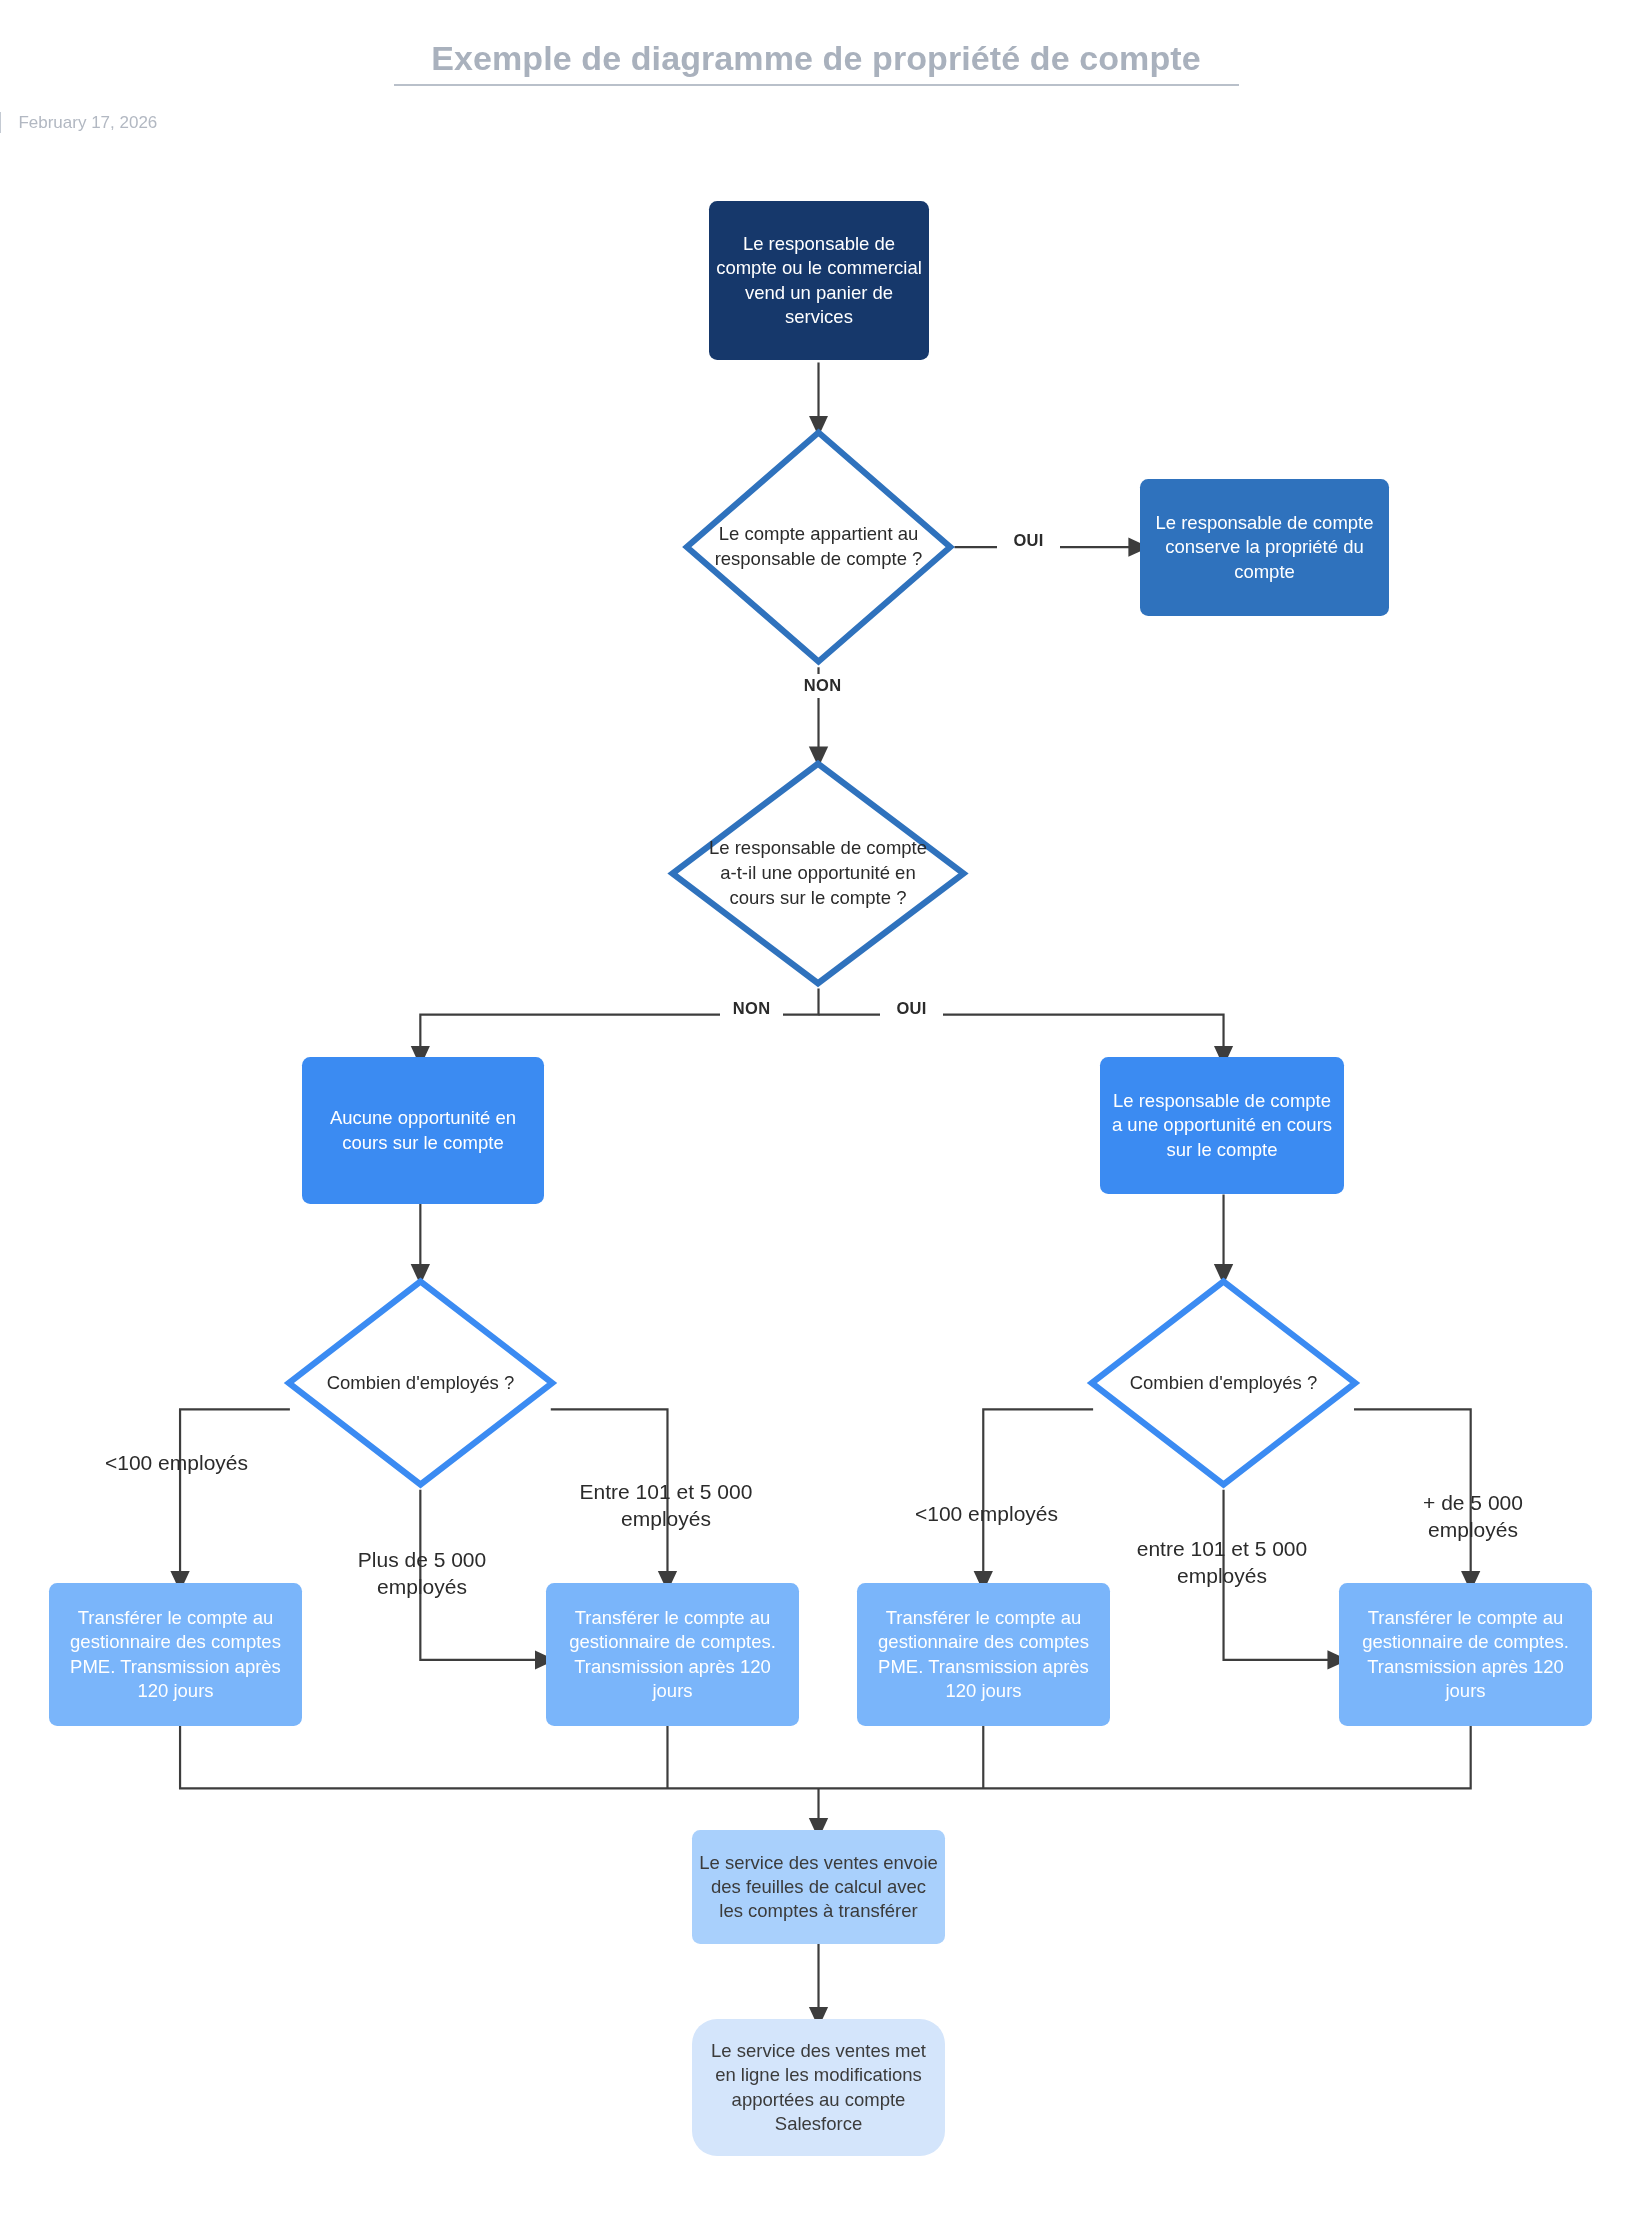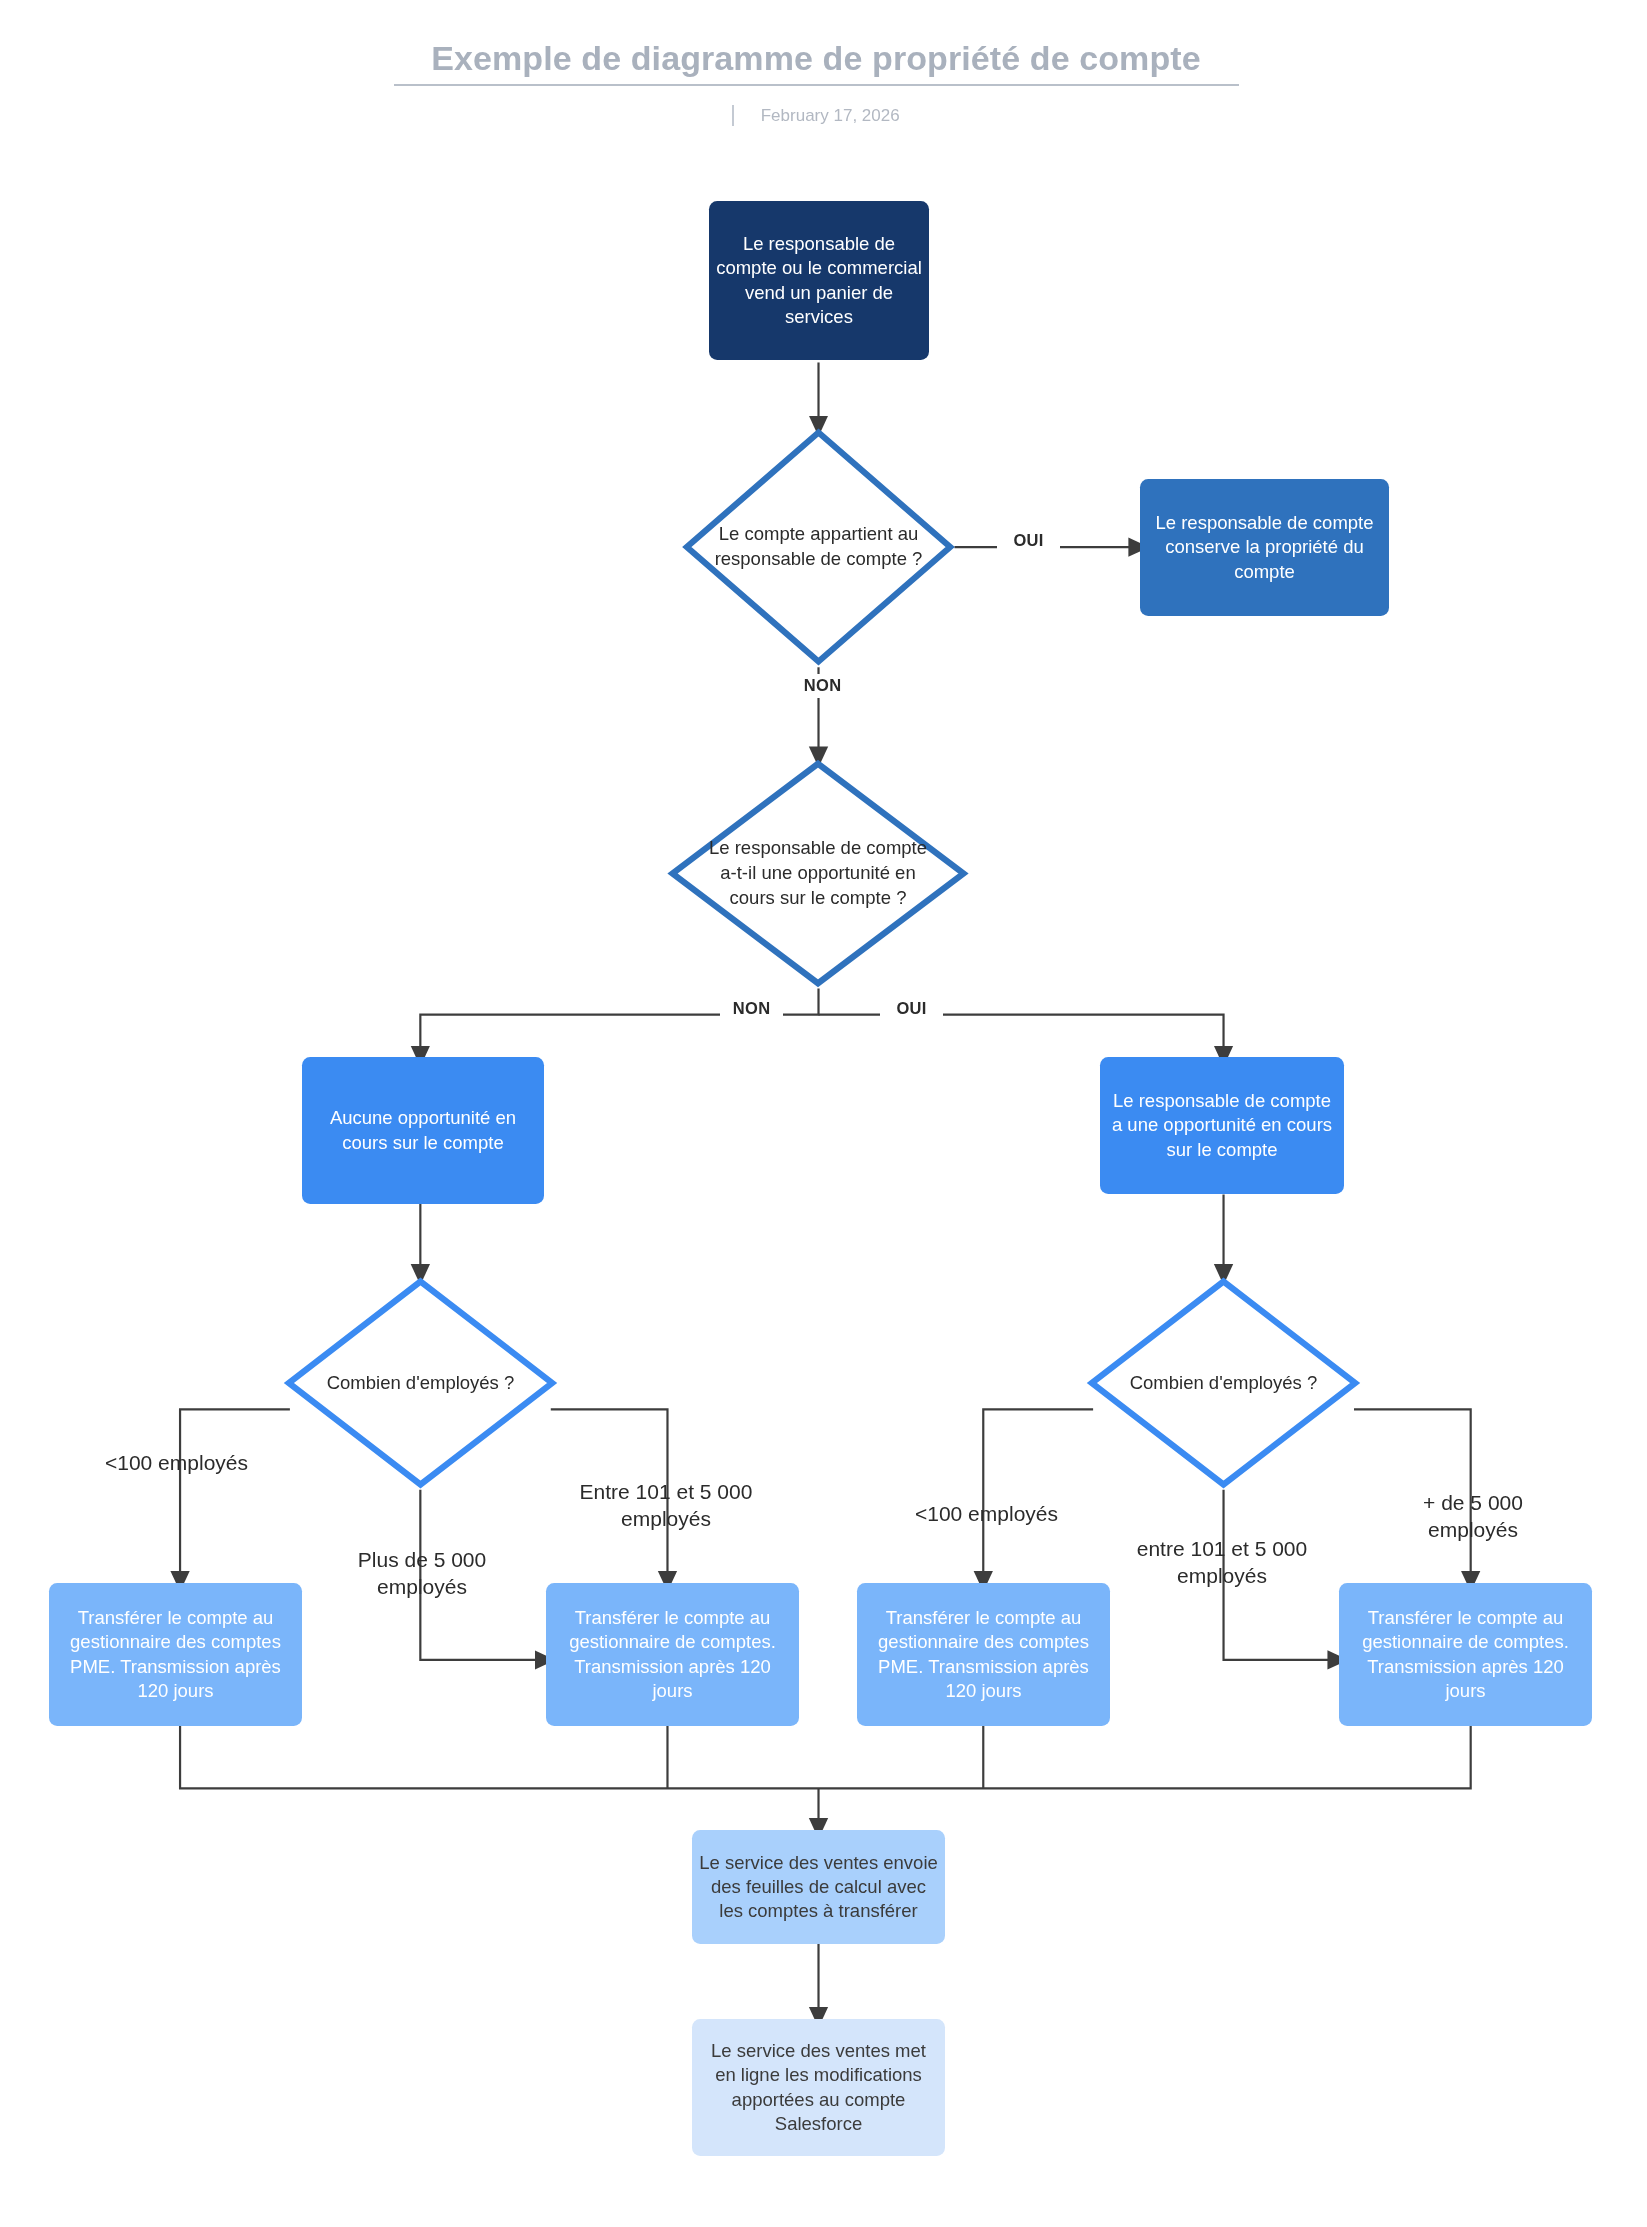--- a/index.html
+++ b/index.html
@@ -5,22 +5,22 @@
   html,body{margin:0;padding:0;background:#ffffff;}
   body{width:1648px;height:2227px;font-family:"Liberation Sans","DejaVu Sans",sans-serif;}
   #stage{position:relative;width:1648px;height:2227px;overflow:hidden;background:#fff;}
 
   
   .doc-header{position:absolute;left:0;top:0;width:1632px;text-align:center;}
   .title-wrap{position:relative;display:inline-block;padding:0 27.5px 11px 27.5px;}
   .doc-title{font-size:34px;font-weight:bold;color:#a9b1bd;letter-spacing:0.1px;
              white-space:nowrap;line-height:1.1;}
   .title-rule{width:845px;height:2.1px;background:#b9c0ca;margin:6.9px auto 0 auto;}
-  .doc-sub{margin-top:8px;font-size:17px;color:#b2b8c2;display:flex;
-           justify-content:center;align-items:center;gap:27px;}
+  .doc-sub{margin-top:15px;font-size:17px;color:#b2b8c2;display:flex;
+           justify-content:flex-start;align-items:center;gap:17px;}
   .sub-bar{display:inline-block;width:1.4px;height:20.6px;background:#c4cad3;}
 
   
   #edges{position:absolute;left:0;top:0;width:1648px;height:2227px;}
 
   
   .node{position:absolute;box-sizing:border-box;display:flex;align-items:center;
         justify-content:flex-end;text-align:center;border-radius:8.2px;}
   .node .txt{display:block;width:100%;padding:0 6.9px;box-sizing:border-box;}
   .n-dark{background:#16386b;color:#ffffff;font-size:18.5px;line-height:1.32;}
@@ -162,21 +162,21 @@
   </div>
 
   <div class="node n-lblue" style="left:1339px;top:1583px;width:253px;height:143px;">
     <span class="txt">Transférer le compte au gestionnaire de comptes. Transmission après 120 jours</span>
   </div>
 
   <div class="node n-pale" style="left:692px;top:1830px;width:253px;height:114px;">
     <span class="txt">Le service des ventes envoie des feuilles de calcul avec les comptes à transférer</span>
   </div>
 
-  <div class="node n-palest" style="left:692px;top:2019px;width:253px;height:137px;">
+  <div class="node n-palest" style="left:692px;top:2019px;width:253px;height:137px;border-radius:25px;">
     <span class="txt">Le service des ventes met en ligne les modifications apportées au compte Salesforce</span>
   </div>
 
   <div class="elabel bold" style="left:997px;top:529px;width:55px;">OUI</div>
 
   <div class="elabel bold" style="left:791px;top:674px;width:55px;">NON</div>
 
   <div class="elabel bold" style="left:720px;top:997px;width:55px;">NON</div>
 
   <div class="elabel bold" style="left:880px;top:997px;width:55px;">OUI</div>

